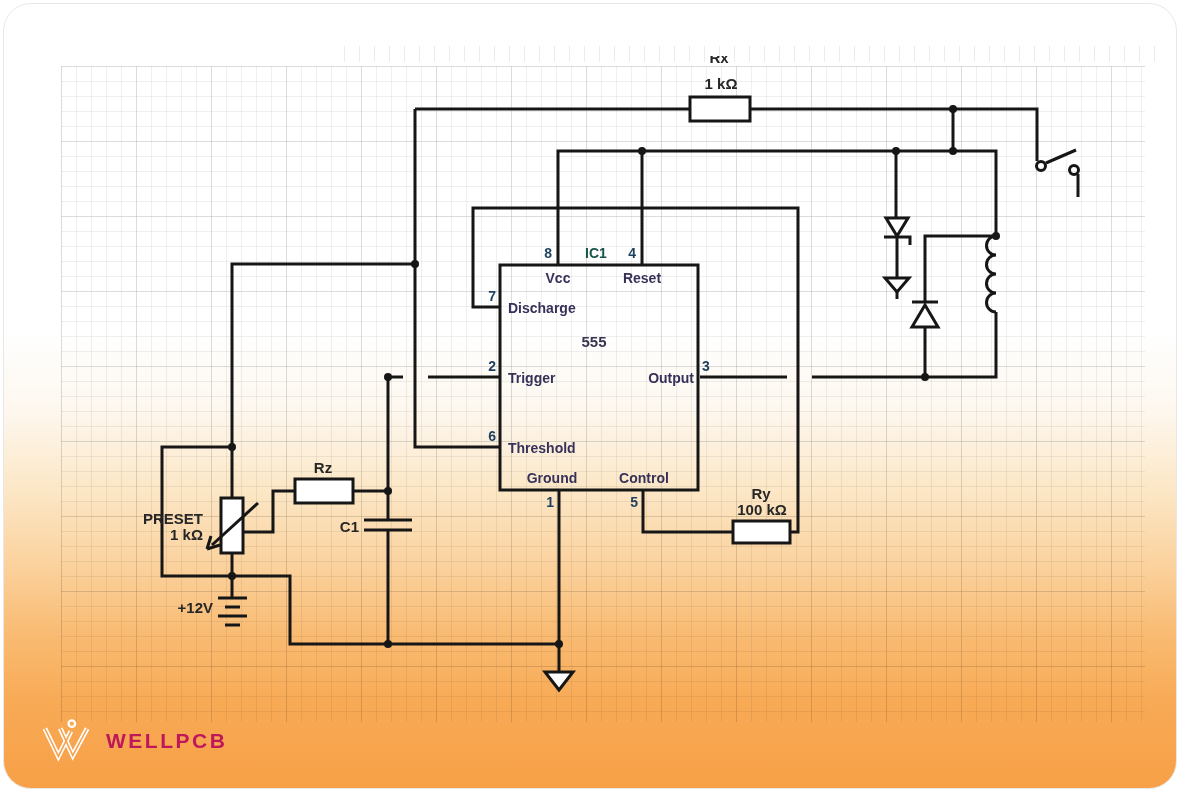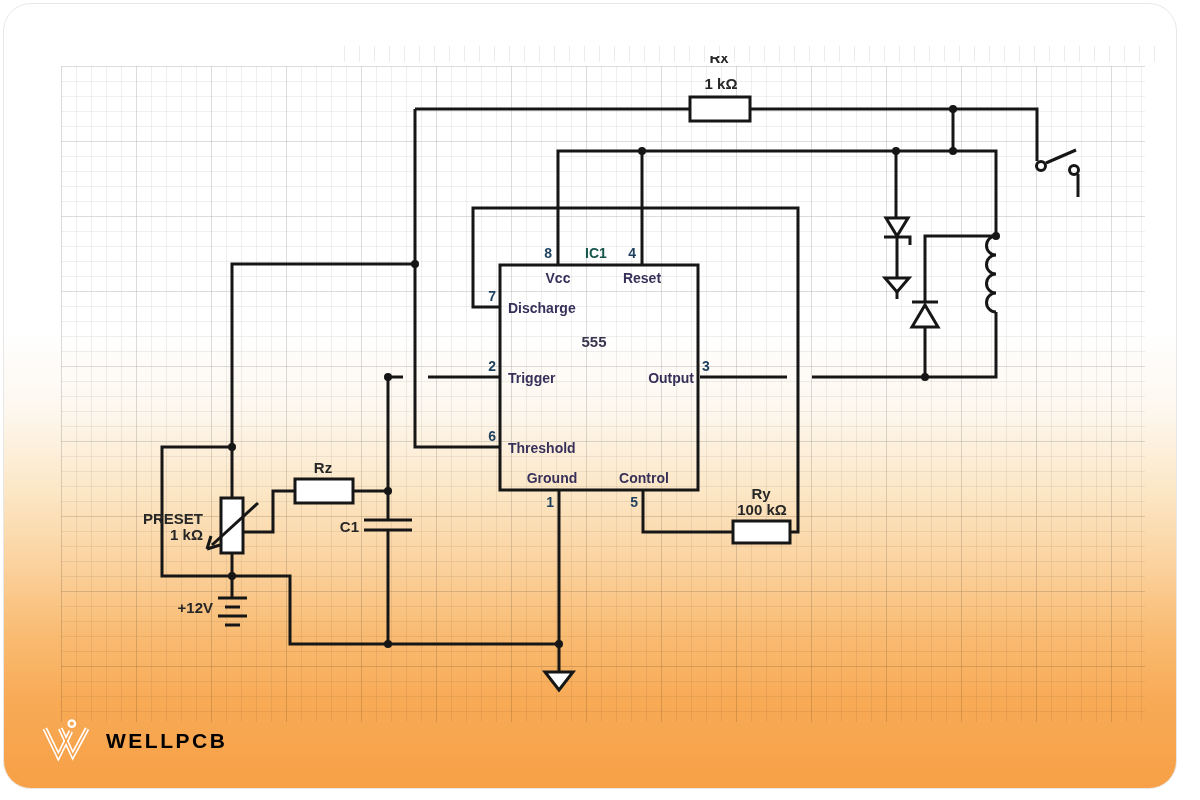--- a/index.html
+++ b/index.html
@@ -27,21 +27,21 @@
   .tri {stroke:#161616;stroke-width:3;fill:#ffffff;stroke-linejoin:miter;}
   .dot {fill:#161616;stroke:none;}
   text {font-family:"Liberation Sans",sans-serif;}
   .pname{font-size:14px;font-weight:bold;fill:#37315a;}
   .pnum {font-size:14px;font-weight:bold;fill:#1d3f5e;}
   .icref{font-size:14px;font-weight:bold;fill:#15554b;}
   .part {font-size:15px;font-weight:bold;fill:#3a3550;}
   .ref  {font-size:15px;font-weight:bold;fill:#262626;}
 
   .logo{position:absolute;left:38px;top:716px;display:flex;align-items:center;gap:10px;}
-  .logo-text{color:#000000;font-size:21px;font-weight:bold;letter-spacing:2.5px;}
+  .logo-text{color:#be185d;font-size:21px;font-weight:bold;letter-spacing:2.5px;}
 </style>
 </head>
 <body>
 
 <div class="page">
   <div class="card">
     <div class="grid"></div>
     <div class="ticks"></div>
   </div>
 

